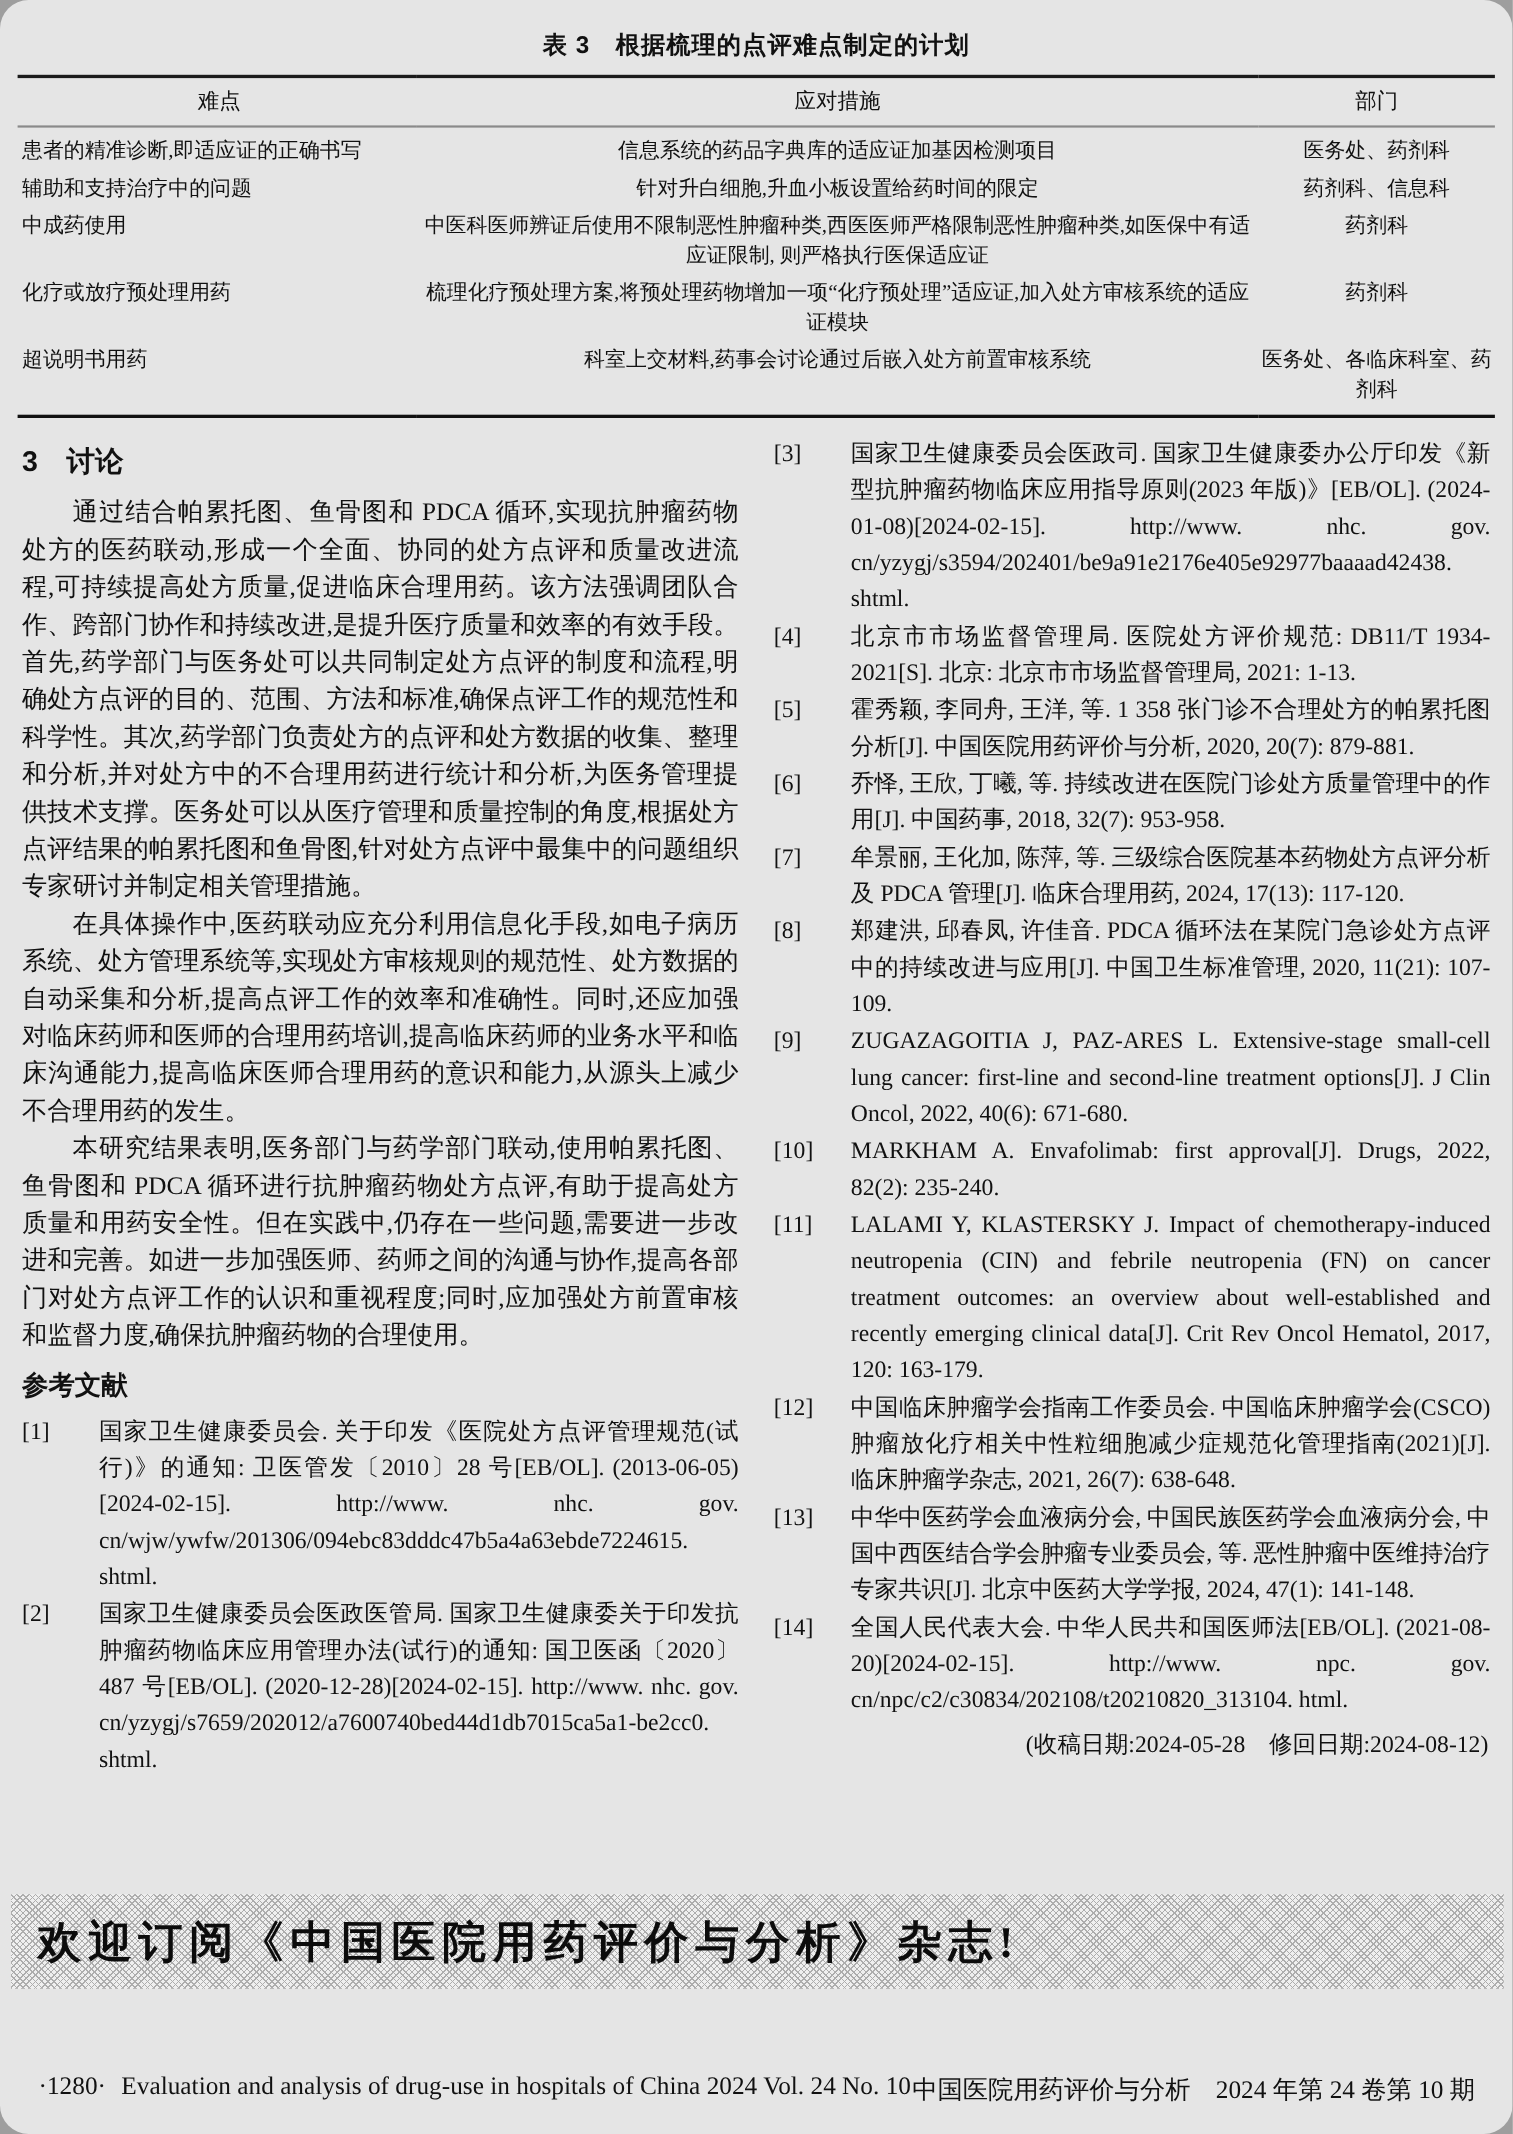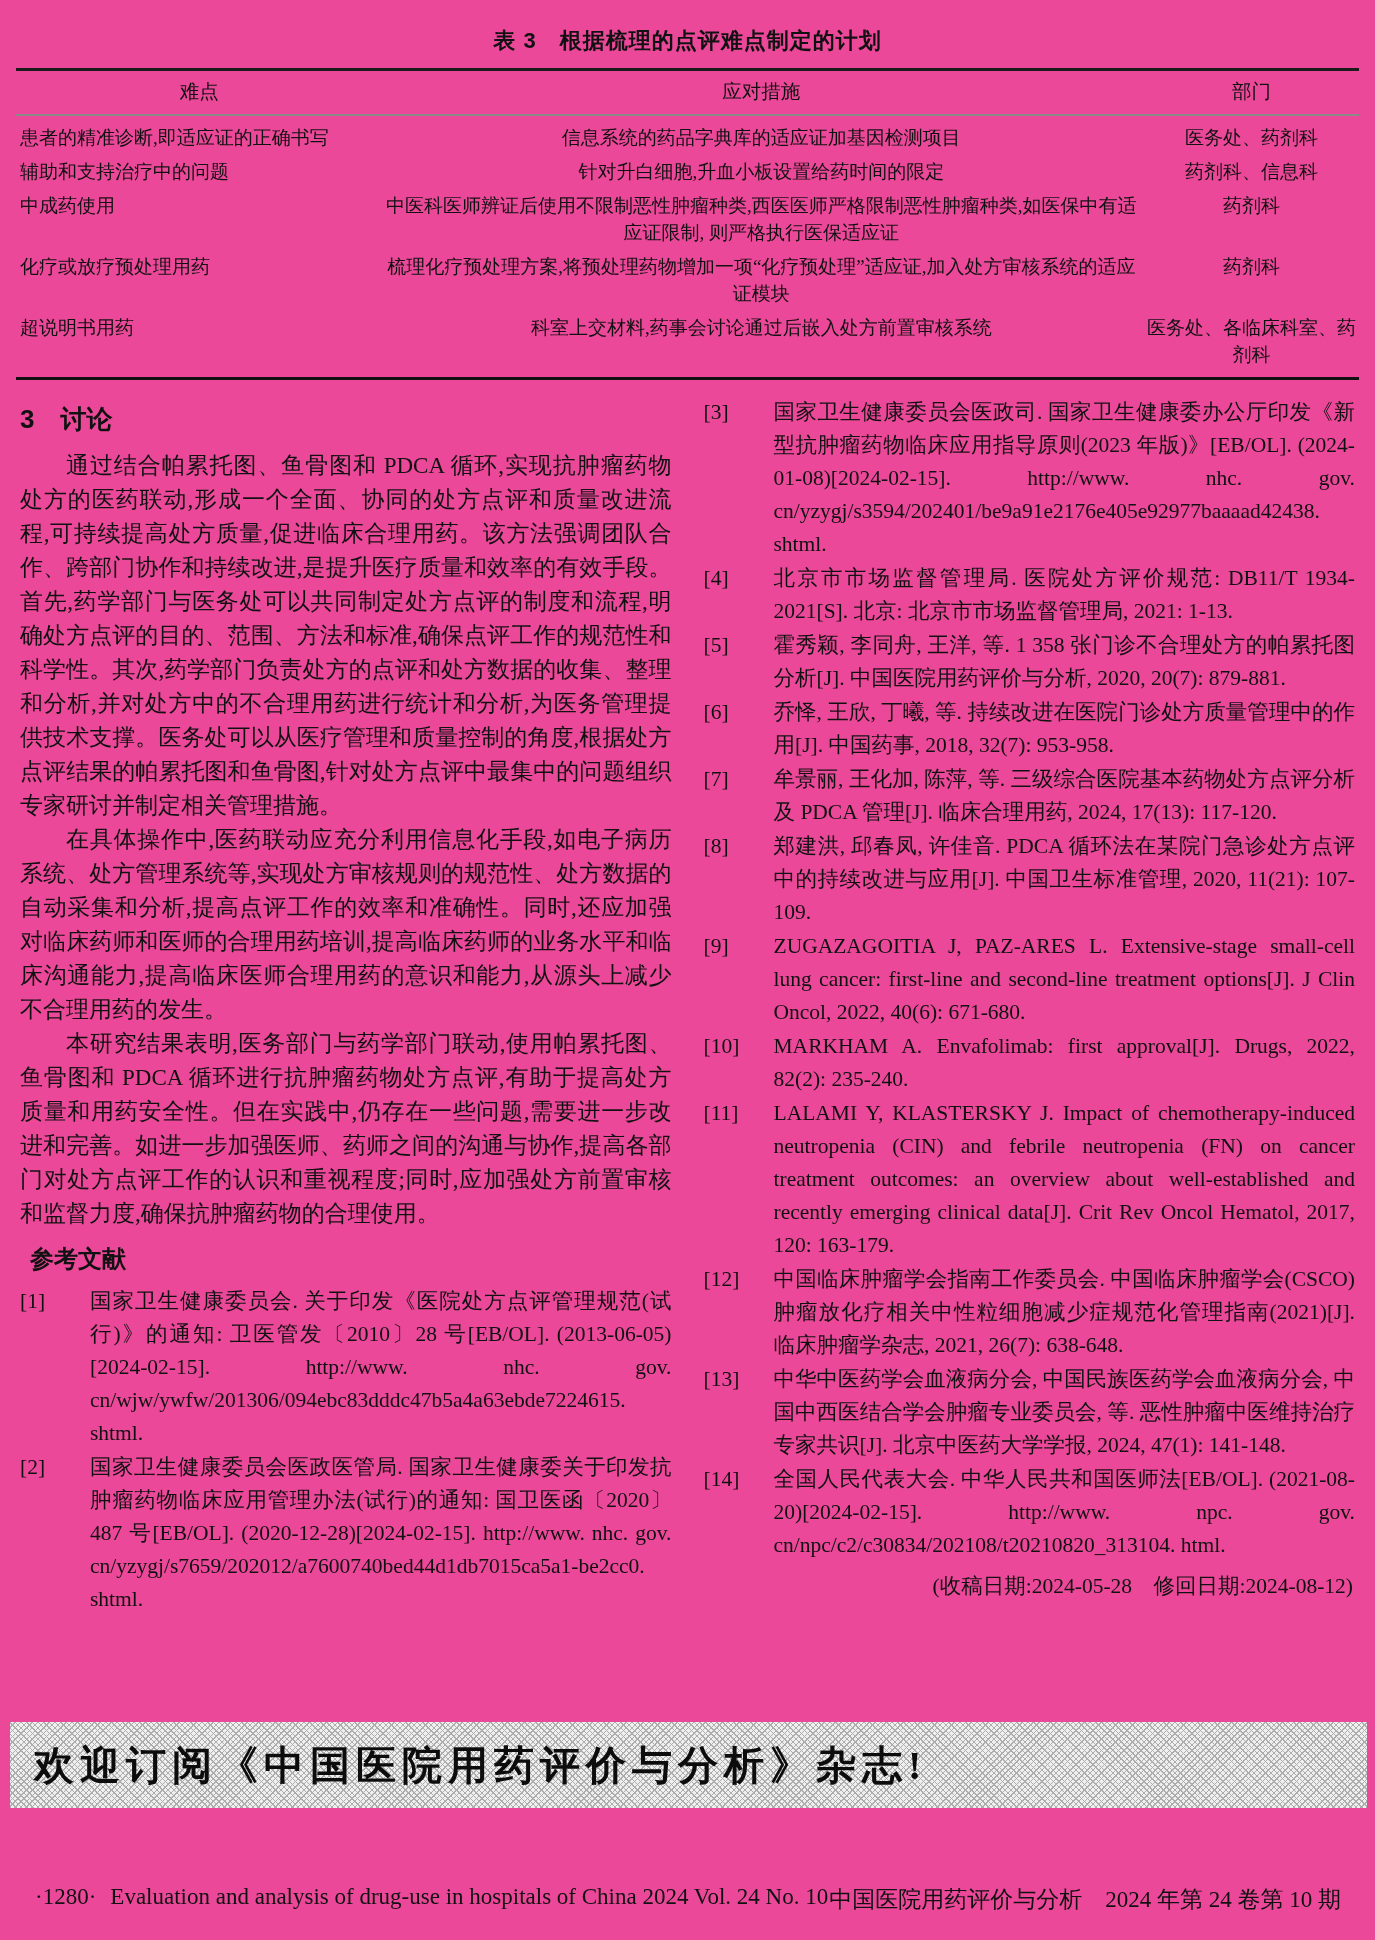--- a/index.html
+++ b/index.html
@@ -1,23 +1,24 @@
 <!DOCTYPE html>
 <html><head>
 <meta charset="utf-8">
 <style>
   html,body { margin:0; padding:0; background:#9e9e9e; }
   .page {
     position:relative;
     width:1375px; height:1940px;
     margin:0 auto;
-    background:#ec4899;
+    background:#e5e5e5;
     overflow:hidden;
     font-family:"Liberation Serif","DejaVu Serif",serif;
     color:#111;
+    border-radius:26px;
   }
 
   
   .table-block { margin:26px 16px 0 16px; }
   .table-title {
     text-align:center;
     font-family:"Liberation Sans","DejaVu Sans",sans-serif;
     font-weight:bold;
     font-size:22px;
     letter-spacing:1px;
@@ -69,21 +70,21 @@
     margin:0;
     font-size:23px;
     line-height:34px;
     text-indent:2em;
   }
 
   .ref-heading {
     font-family:"Liberation Sans","DejaVu Sans",sans-serif;
     font-weight:bold;
     font-size:24px;
-    margin:12px 0 10px 10px;
+    margin:12px 0 10px 0;
   }
 
   .ref { display:flex; font-size:21.5px; line-height:33px; margin-bottom:1px; }
   .ref-label { flex:0 0 70px; }
   .ref-text { flex:1; text-align:justify; }
 
   .dates-line {
     text-align:right;
     font-size:21.5px;
     line-height:33px;

